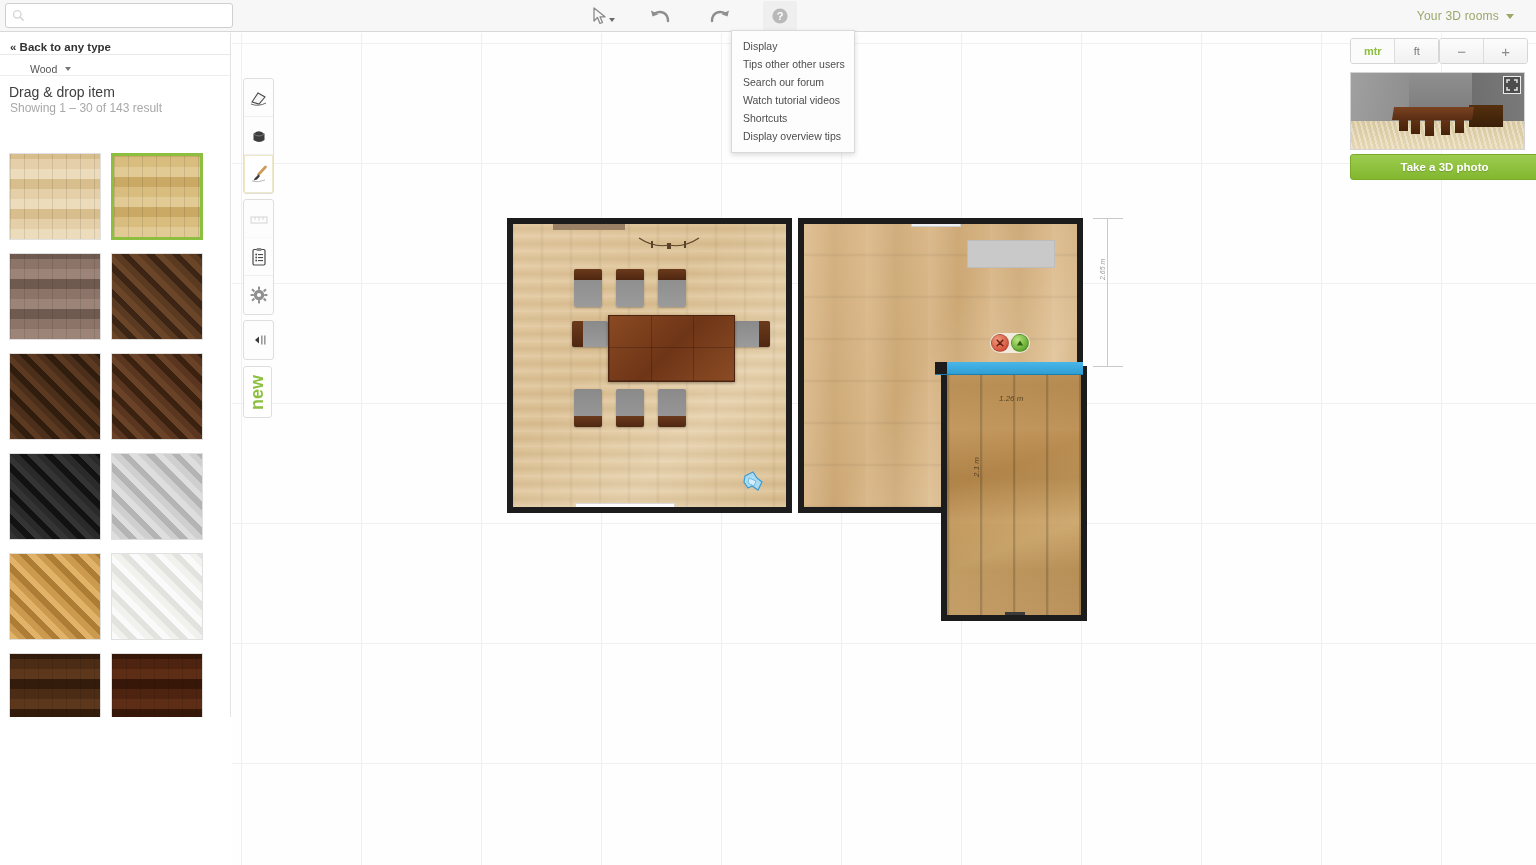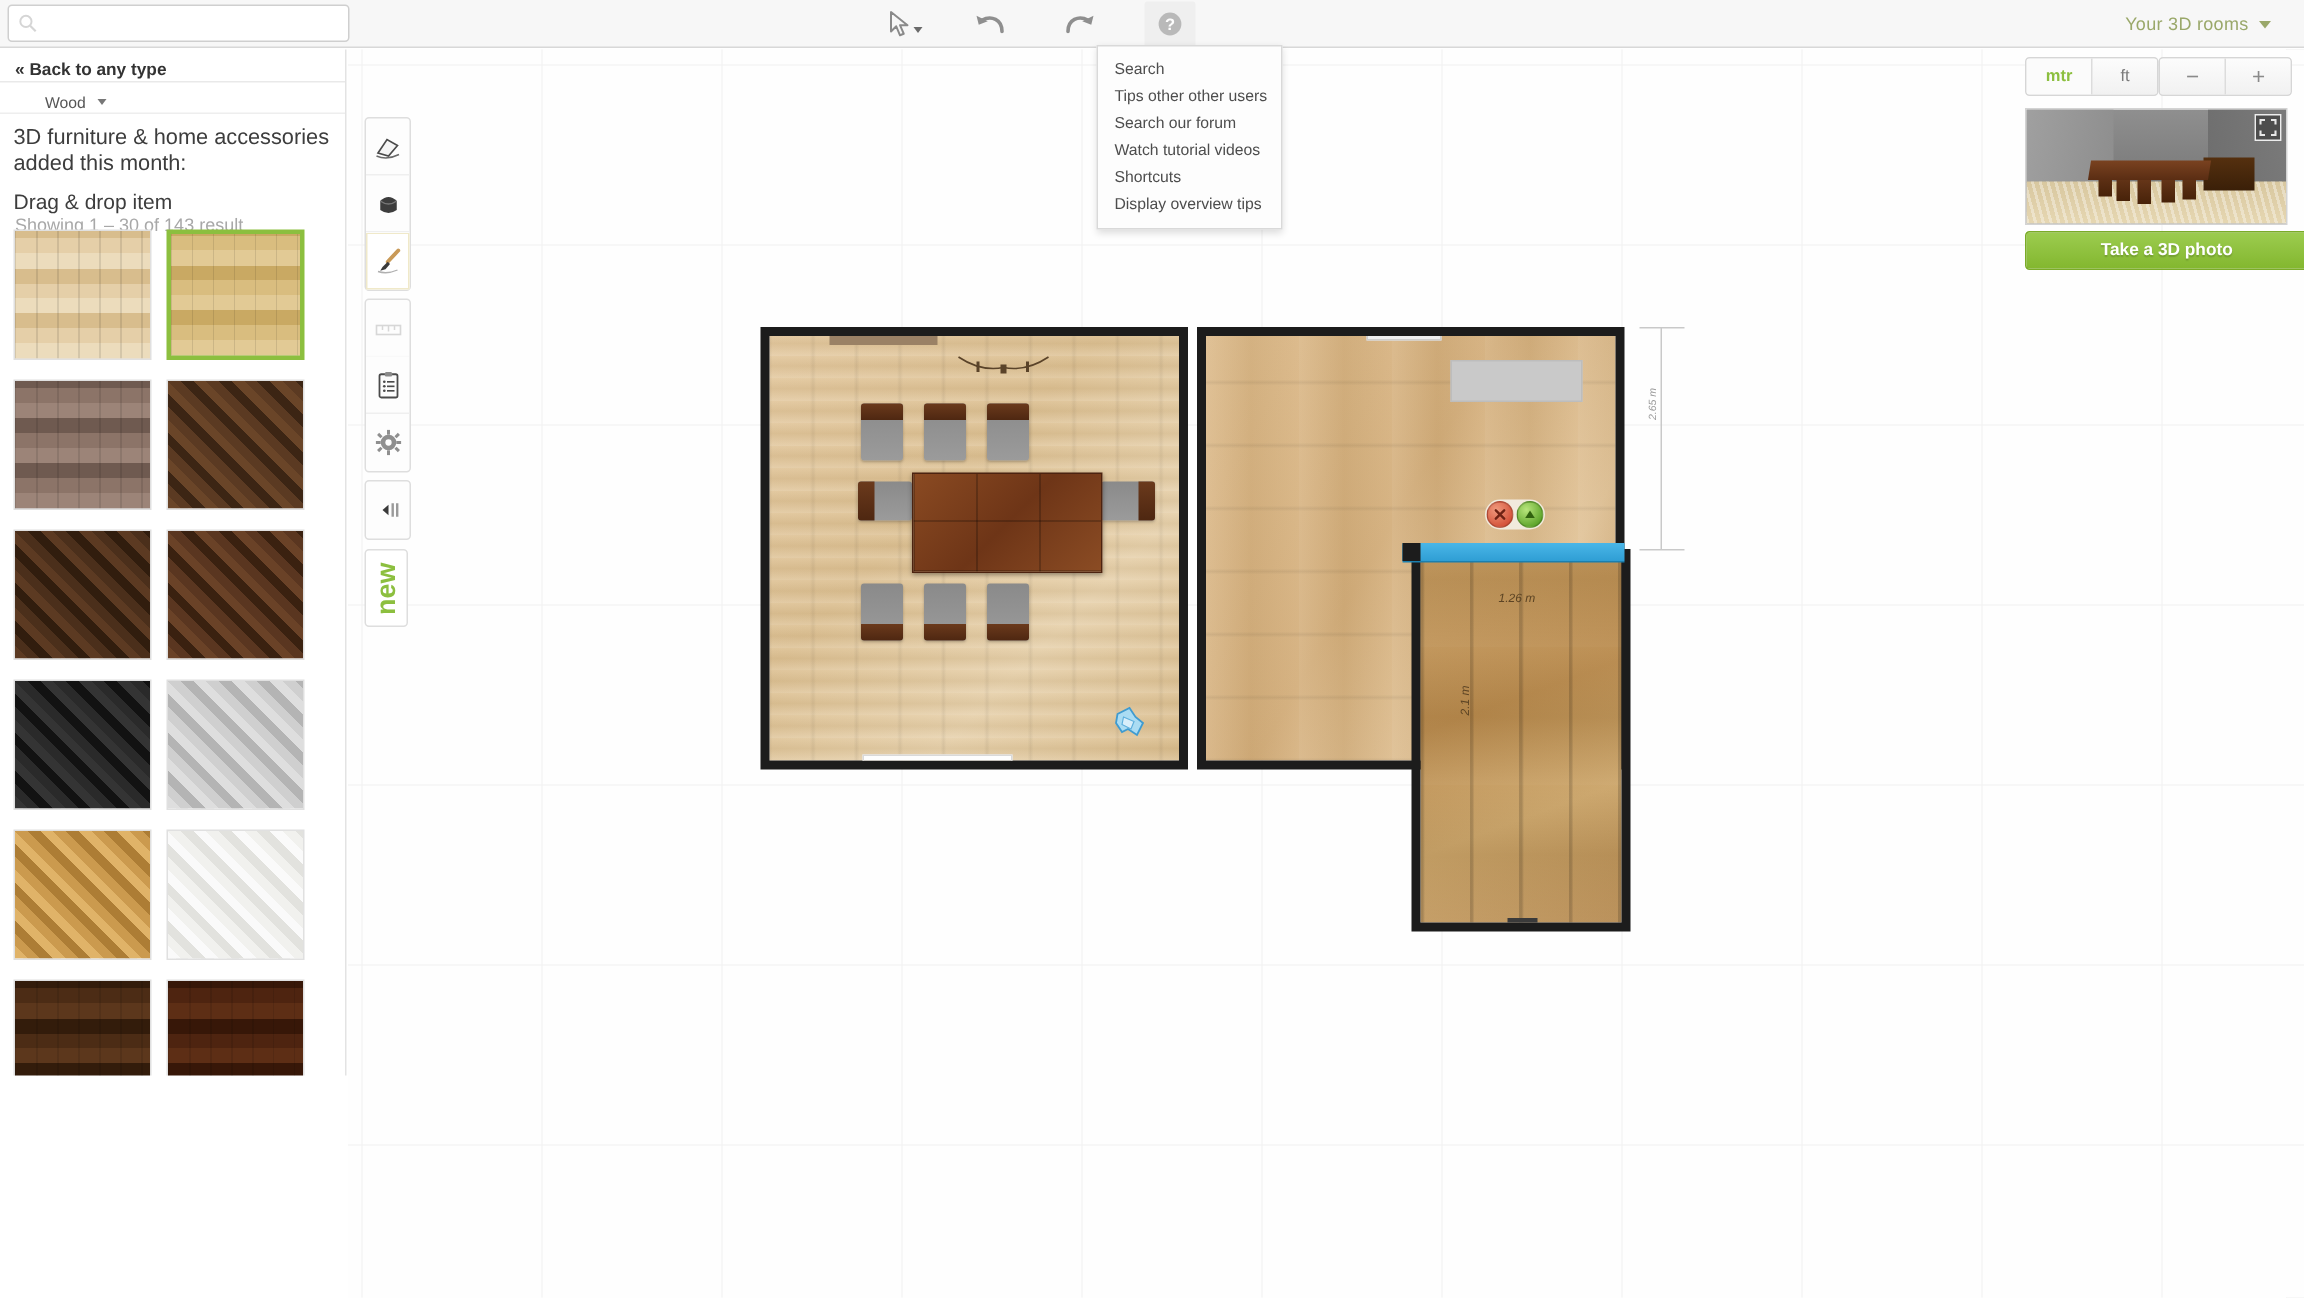--- a/index.html
+++ b/index.html
@@ -518,40 +518,39 @@
     </div>
   </div>
 
   <div id="account-menu">
     <span id="account-label">Your 3D rooms</span>
     <span id="account-caret"></span>
   </div>
 </div>
 
 <div id="help-menu">
-  <div class="help-item">Search</div>
+  <div class="help-item">Display</div>
   <div class="help-item">Tips other other users</div>
   <div class="help-item">Search our forum</div>
   <div class="help-item">Watch tutorial videos</div>
   <div class="help-item">Shortcuts</div>
   <div class="help-item">Display overview tips</div>
 </div>
 
 <div id="sidebar">
 
   <div id="back-row">
     <span>« Back to any type</span>
   </div>
 
   <div id="filter-row">
     <span>Wood</span>
     <span class="mini-caret"></span>
   </div>
 
-  <div id="promo">3D furniture &amp; home accessories added this month:</div>
   <div id="drag-drop">Drag &amp; drop item</div>
   <div id="result-count">Showing 1 – 30 of 143 result</div>
 
   <div id="swatch-grid">
       <div class="swatch" style="background: repeating-linear-gradient(90deg, rgba(0, 0, 0, 0.1) 0px, rgba(0, 0, 0, 0.1) 1px, transparent 1px, transparent 14px), repeating-linear-gradient(0deg, rgb(236, 220, 188) 0px, rgb(236, 220, 188) 10px, rgb(229, 207, 168) 10px, rgb(229, 207, 168) 20px, rgb(216, 189, 141) 20px, rgb(216, 189, 141) 30px);"></div>
       <div class="swatch selected" style="background: repeating-linear-gradient(90deg, rgba(0, 0, 0, 0.1) 0px, rgba(0, 0, 0, 0.1) 1px, transparent 1px, transparent 14px), repeating-linear-gradient(0deg, rgb(226, 202, 149) 0px, rgb(226, 202, 149) 10px, rgb(217, 189, 127) 10px, rgb(217, 189, 127) 20px, rgb(201, 169, 99) 20px, rgb(201, 169, 99) 30px);"></div>
       <div class="swatch" style="background: repeating-linear-gradient(90deg, rgba(0, 0, 0, 0.1) 0px, rgba(0, 0, 0, 0.1) 1px, transparent 1px, transparent 14px), repeating-linear-gradient(0deg, rgb(156, 132, 120) 0px, rgb(156, 132, 120) 10px, rgb(140, 116, 104) 10px, rgb(140, 116, 104) 20px, rgb(111, 90, 80) 20px, rgb(111, 90, 80) 30px);"></div>
       <div class="swatch" style="background: repeating-linear-gradient(45deg, rgb(106, 69, 40) 0px, rgb(106, 69, 40) 6px, rgb(91, 58, 34) 6px, rgb(91, 58, 34) 12px, rgb(60, 37, 20) 12px, rgb(60, 37, 20) 18px), repeating-linear-gradient(-45deg, rgba(255, 255, 255, 0.14) 0px, rgba(255, 255, 255, 0.14) 6px, rgba(0, 0, 0, 0.14) 6px, rgba(0, 0, 0, 0.14) 12px); background-blend-mode: normal, overlay;"></div>
       <div class="swatch" style="background: repeating-linear-gradient(45deg, rgb(92, 58, 34) 0px, rgb(92, 58, 34) 6px, rgb(75, 47, 27) 6px, rgb(75, 47, 27) 12px, rgb(49, 29, 14) 12px, rgb(49, 29, 14) 18px), repeating-linear-gradient(-45deg, rgba(255, 255, 255, 0.14) 0px, rgba(255, 255, 255, 0.14) 6px, rgba(0, 0, 0, 0.14) 6px, rgba(0, 0, 0, 0.14) 12px); background-blend-mode: normal, overlay;"></div>
       <div class="swatch" style="background: repeating-linear-gradient(45deg, rgb(106, 66, 39) 0px, rgb(106, 66, 39) 6px, rgb(90, 54, 32) 6px, rgb(90, 54, 32) 12px, rgb(58, 33, 16) 12px, rgb(58, 33, 16) 18px), repeating-linear-gradient(-45deg, rgba(255, 255, 255, 0.14) 0px, rgba(255, 255, 255, 0.14) 6px, rgba(0, 0, 0, 0.14) 6px, rgba(0, 0, 0, 0.14) 12px); background-blend-mode: normal, overlay;"></div>

